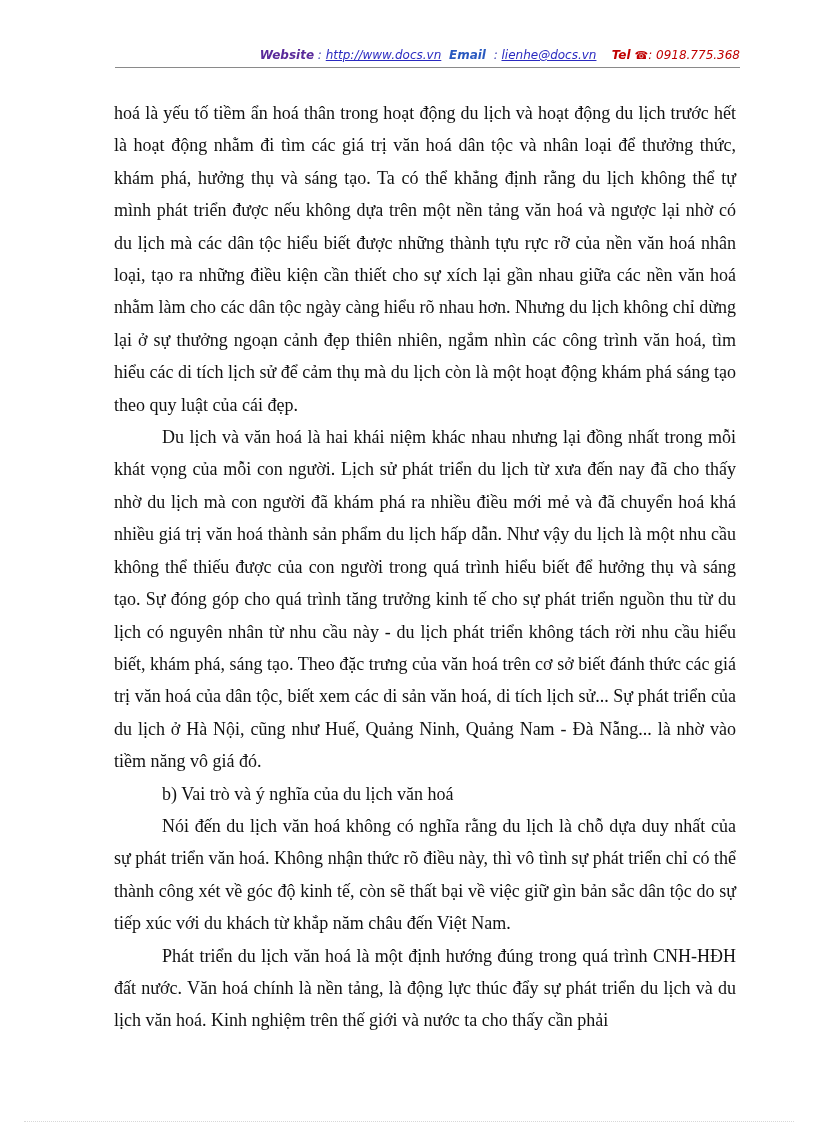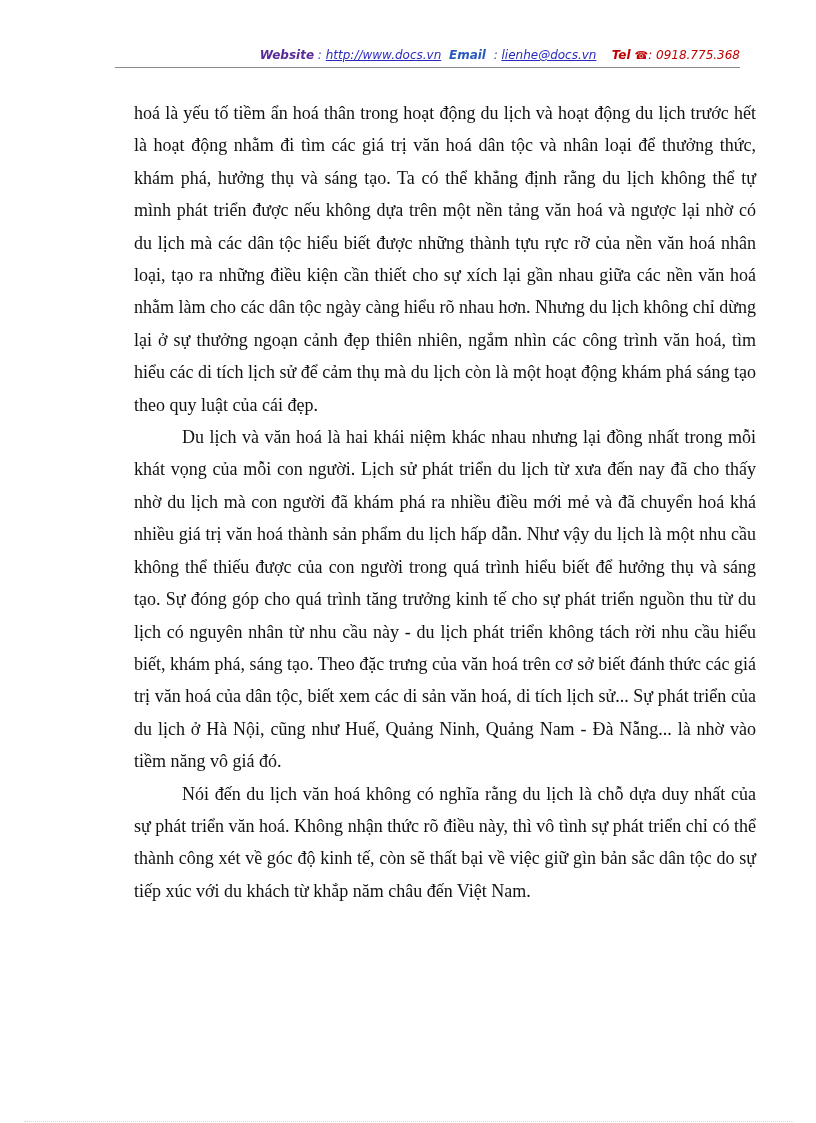--- a/index.html
+++ b/index.html
@@ -12,37 +12,39 @@
       line-height: 18px; white-space: nowrap;
     }
     .hdr-label-web { color: #5a2a9a; font-weight: bold; }
     .hdr-sep { color: #3a3ab0; }
     .hdr-link { color: #2a2ac0; text-decoration: underline; }
     .hdr-label-email { color: #2a5ac0; font-weight: bold; }
     .hdr-label-tel { color: #c00000; font-weight: bold; }
     .hdr-phone { color: #c00000; }
     .phone-icon { color: #c00000; font-style: normal; font-size: 11px; }
     .content {
-      position: absolute; left: 134px; top: 97px; width: 622px;
+      position: absolute; left: 114px; top: 97px; width: 622px;
       font-family: "Liberation Serif", serif; font-size: 18px; color: #111;
       line-height: 32.4px; text-align: justify;
     }
     .content p { margin: 0; }
     .indent { text-indent: 48px; }
     .footer-dots {
       position: absolute; left: 24px; top: 1121px; width: 770px; height: 0;
       border-top: 1px dotted #d8d8d8;
     }
   </style>
 </head>
 <body>
 
 <div class="page-header">
   <span class="hdr-label-web">Website</span><span class="hdr-sep"> : </span><span class="hdr-link">http://www.docs.vn</span>&nbsp;&nbsp;<span class="hdr-label-email">Email</span>&nbsp;<span class="hdr-sep"> : </span><span class="hdr-link">lienhe@docs.vn</span>&nbsp;&nbsp;&nbsp;&nbsp;<span class="hdr-label-tel">Tel</span>&nbsp;<span class="phone-icon">☎</span><span class="hdr-phone">: </span><span class="hdr-phone">0918.775.368</span>
 </div>
 
 <div class="content">
   <p>hoá là yếu tố tiềm ẩn hoá thân trong hoạt động du lịch và hoạt động du lịch trước hết là hoạt động nhằm đi tìm các giá trị văn hoá dân tộc và nhân loại để thưởng thức, khám phá, hưởng thụ và sáng tạo. Ta có thể khẳng định rằng du lịch không thể tự mình phát triển được nếu không dựa trên một nền tảng văn hoá và ngược lại nhờ có du lịch mà các dân tộc hiểu biết được những thành tựu rực rỡ của nền văn hoá nhân loại, tạo ra những điều kiện cần thiết cho sự xích lại gần nhau giữa các nền văn hoá nhằm làm cho các dân tộc ngày càng hiểu rõ nhau hơn. Nhưng du lịch không chỉ dừng lại ở sự thưởng ngoạn cảnh đẹp thiên nhiên, ngắm nhìn các công trình văn hoá, tìm hiểu các di tích lịch sử để cảm thụ mà du lịch còn là một hoạt động khám phá sáng tạo theo quy luật của cái đẹp.</p>
   <p class="indent">Du lịch và văn hoá là hai khái niệm khác nhau nhưng lại đồng nhất trong mỗi khát vọng của mỗi con người. Lịch sử phát triển du lịch từ xưa đến nay đã cho thấy nhờ du lịch mà con người đã khám phá ra nhiều điều mới mẻ và đã chuyển hoá khá nhiều giá trị văn hoá thành sản phẩm du lịch hấp dẫn. Như vậy du lịch là một nhu cầu không thể thiếu được của con người trong quá trình hiểu biết để hưởng thụ và sáng tạo. Sự đóng góp cho quá trình tăng trưởng kinh tế cho sự phát triển nguồn thu từ du lịch có nguyên nhân từ nhu cầu này - du lịch phát triển không tách rời nhu cầu hiểu biết, khám phá, sáng tạo. Theo đặc trưng của văn hoá trên cơ sở biết đánh thức các giá trị văn hoá của dân tộc, biết xem các di sản văn hoá, di tích lịch sử... Sự phát triển của du lịch ở Hà Nội, cũng như Huế, Quảng Ninh, Quảng Nam - Đà Nẵng... là nhờ vào tiềm năng vô giá đó.</p>
+  <p class="indent">b) Vai trò và ý nghĩa của du lịch văn hoá</p>
   <p class="indent">Nói đến du lịch văn hoá không có nghĩa rằng du lịch là chỗ dựa duy nhất của sự phát triển văn hoá. Không nhận thức rõ điều này, thì vô tình sự phát triển chỉ có thể thành công xét về góc độ kinh tế, còn sẽ thất bại về việc giữ gìn bản sắc dân tộc do sự tiếp xúc với du khách từ khắp năm châu đến Việt Nam.</p>
+  <p class="indent">Phát triển du lịch văn hoá là một định hướng đúng trong quá trình CNH-HĐH đất nước. Văn hoá chính là nền tảng, là động lực thúc đẩy sự phát triển du lịch và du lịch văn hoá. Kinh nghiệm trên thế giới và nước ta cho thấy cần phải</p>
 </div>
 
 <div class="footer-dots"></div>
 
 </body></html>

